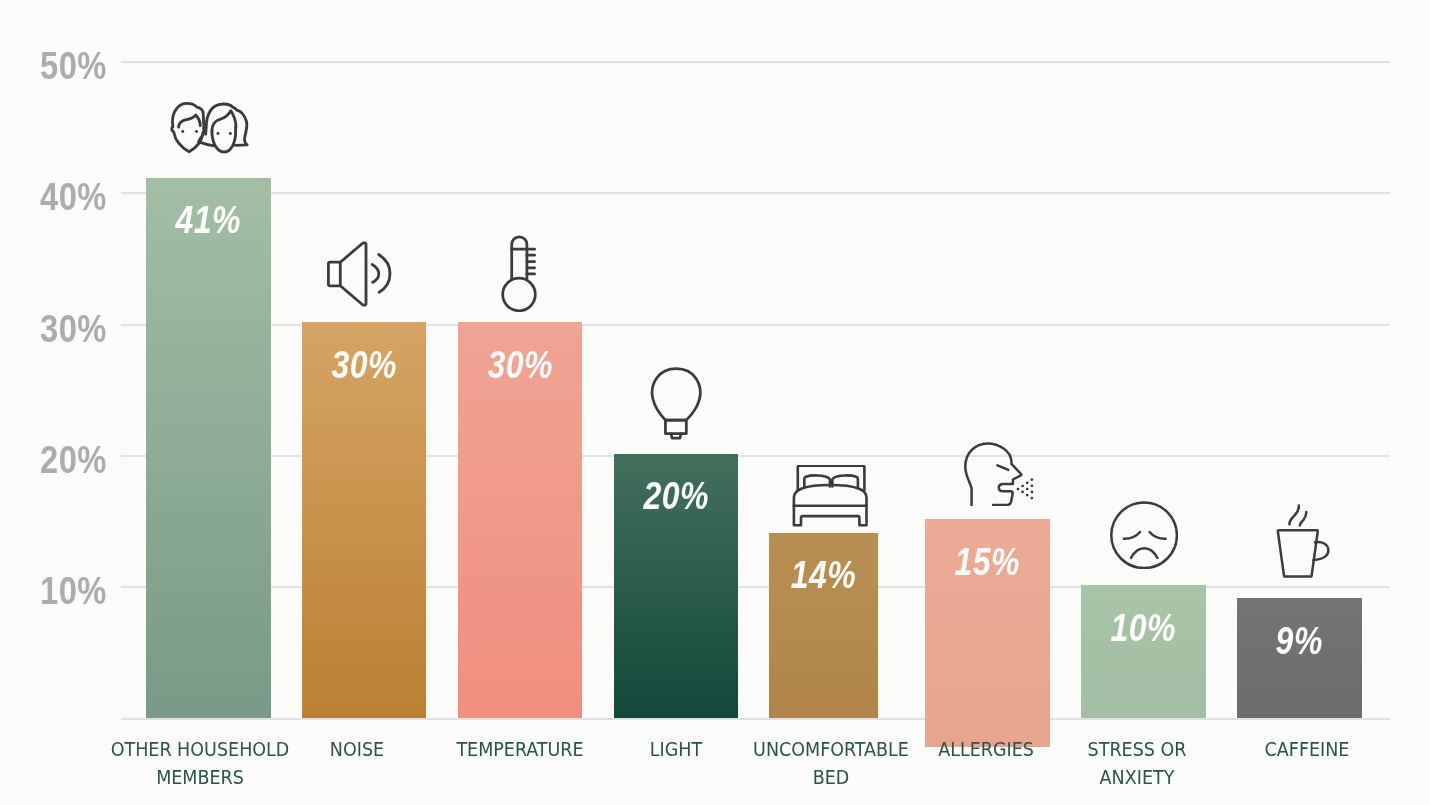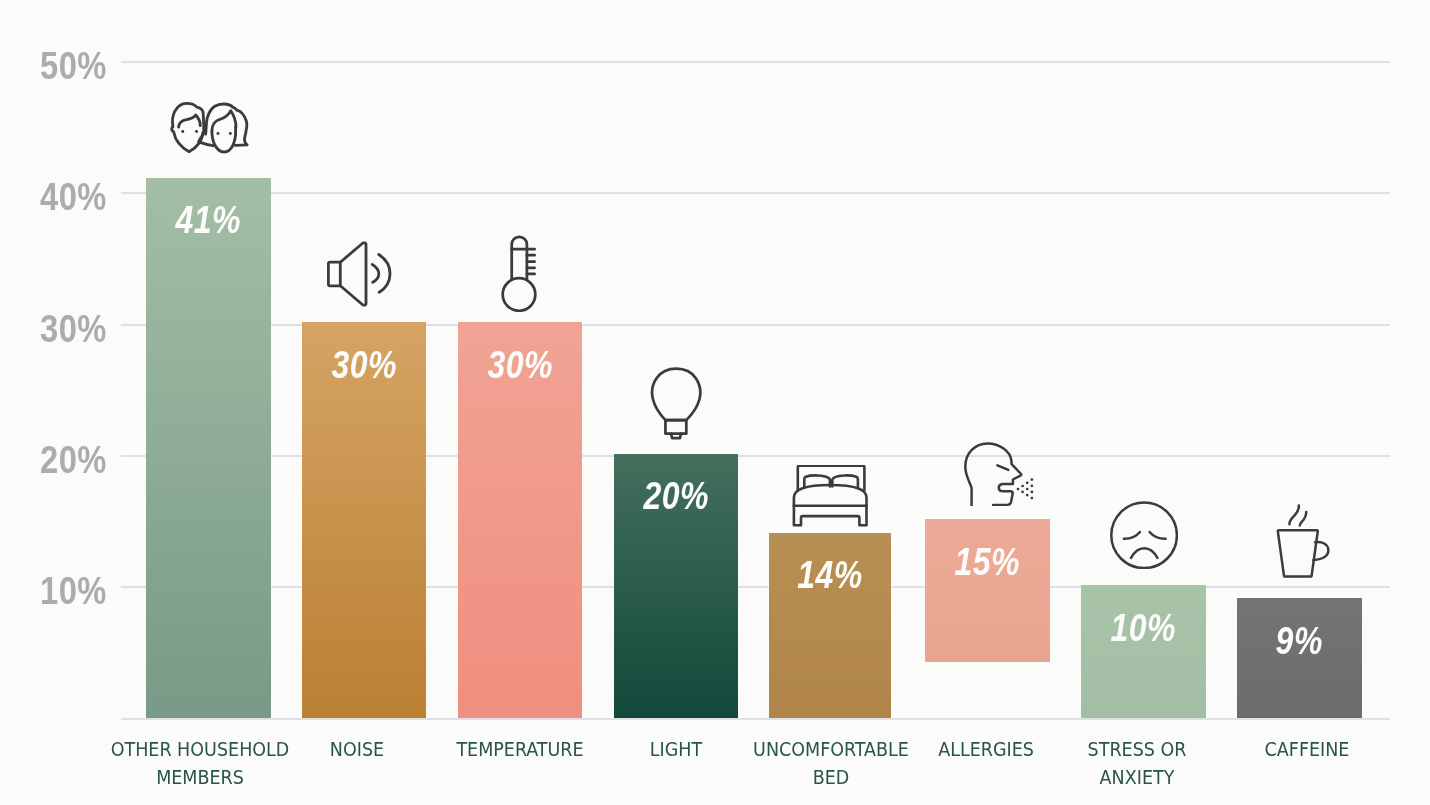--- a/index.html
+++ b/index.html
@@ -54,24 +54,24 @@
       </div>
       <div class="bar" style="left: 301.9px; top: 322.4px; height: 395.6px; width: 124.5px; background: linear-gradient(rgb(213, 164, 100), rgb(187, 128, 51)); bottom: auto;">
         <div class="barval" style="top: 24.5px;">30%</div>
       </div>
       <div class="bar" style="left: 457.7px; top: 322.4px; height: 395.6px; width: 124.5px; background: linear-gradient(rgb(240, 164, 148), rgb(240, 142, 127)); bottom: auto;">
         <div class="barval" style="top: 24.5px;">30%</div>
       </div>
       <div class="bar" style="left: 613.6px; top: 453.8px; height: 264.2px; width: 124.5px; background: linear-gradient(rgb(68, 111, 93), rgb(18, 72, 58)); bottom: auto;">
         <div class="barval" style="top: 24.5px;">20%</div>
       </div>
-      <div class="bar" style="left: 769.4px; top: 532.6px; height: 185.4px; width: 122px; background: linear-gradient(rgb(184, 143, 82), rgb(177, 133, 73)); bottom: auto;">
+      <div class="bar" style="left: 769.4px; top: 532.6px; height: 185.4px; width: 109px; background: linear-gradient(rgb(184, 143, 82), rgb(177, 133, 73)); bottom: auto;">
         <div class="barval" style="top: 24.5px;">14%</div>
       </div>
-      <div class="bar" style="left: 925.3px; top: 519.4px; height: 143px; width: 124.5px; background: linear-gradient(rgb(237, 171, 151), rgb(231, 165, 144)); bottom: auto;">
+      <div class="bar" style="left: 925.3px; top: 519.4px; height: 228px; width: 124.5px; background: linear-gradient(rgb(237, 171, 151), rgb(231, 165, 144)); bottom: auto;">
         <div class="barval" style="top: 24.5px;">15%</div>
       </div>
       <div class="bar" style="left: 1081.2px; top: 585.1px; height: 132.9px; width: 124.5px; background: linear-gradient(rgb(169, 195, 169), rgb(163, 190, 164)); bottom: auto;">
         <div class="barval" style="top: 24.5px;">10%</div>
       </div>
       <div class="bar" style="left: 1237px; top: 598.3px; height: 119.7px; width: 124.5px; background: linear-gradient(rgb(116, 116, 116), rgb(108, 108, 108)); bottom: auto;">
         <div class="barval" style="top: 24.5px;">9%</div>
       </div>
     </div>
 

